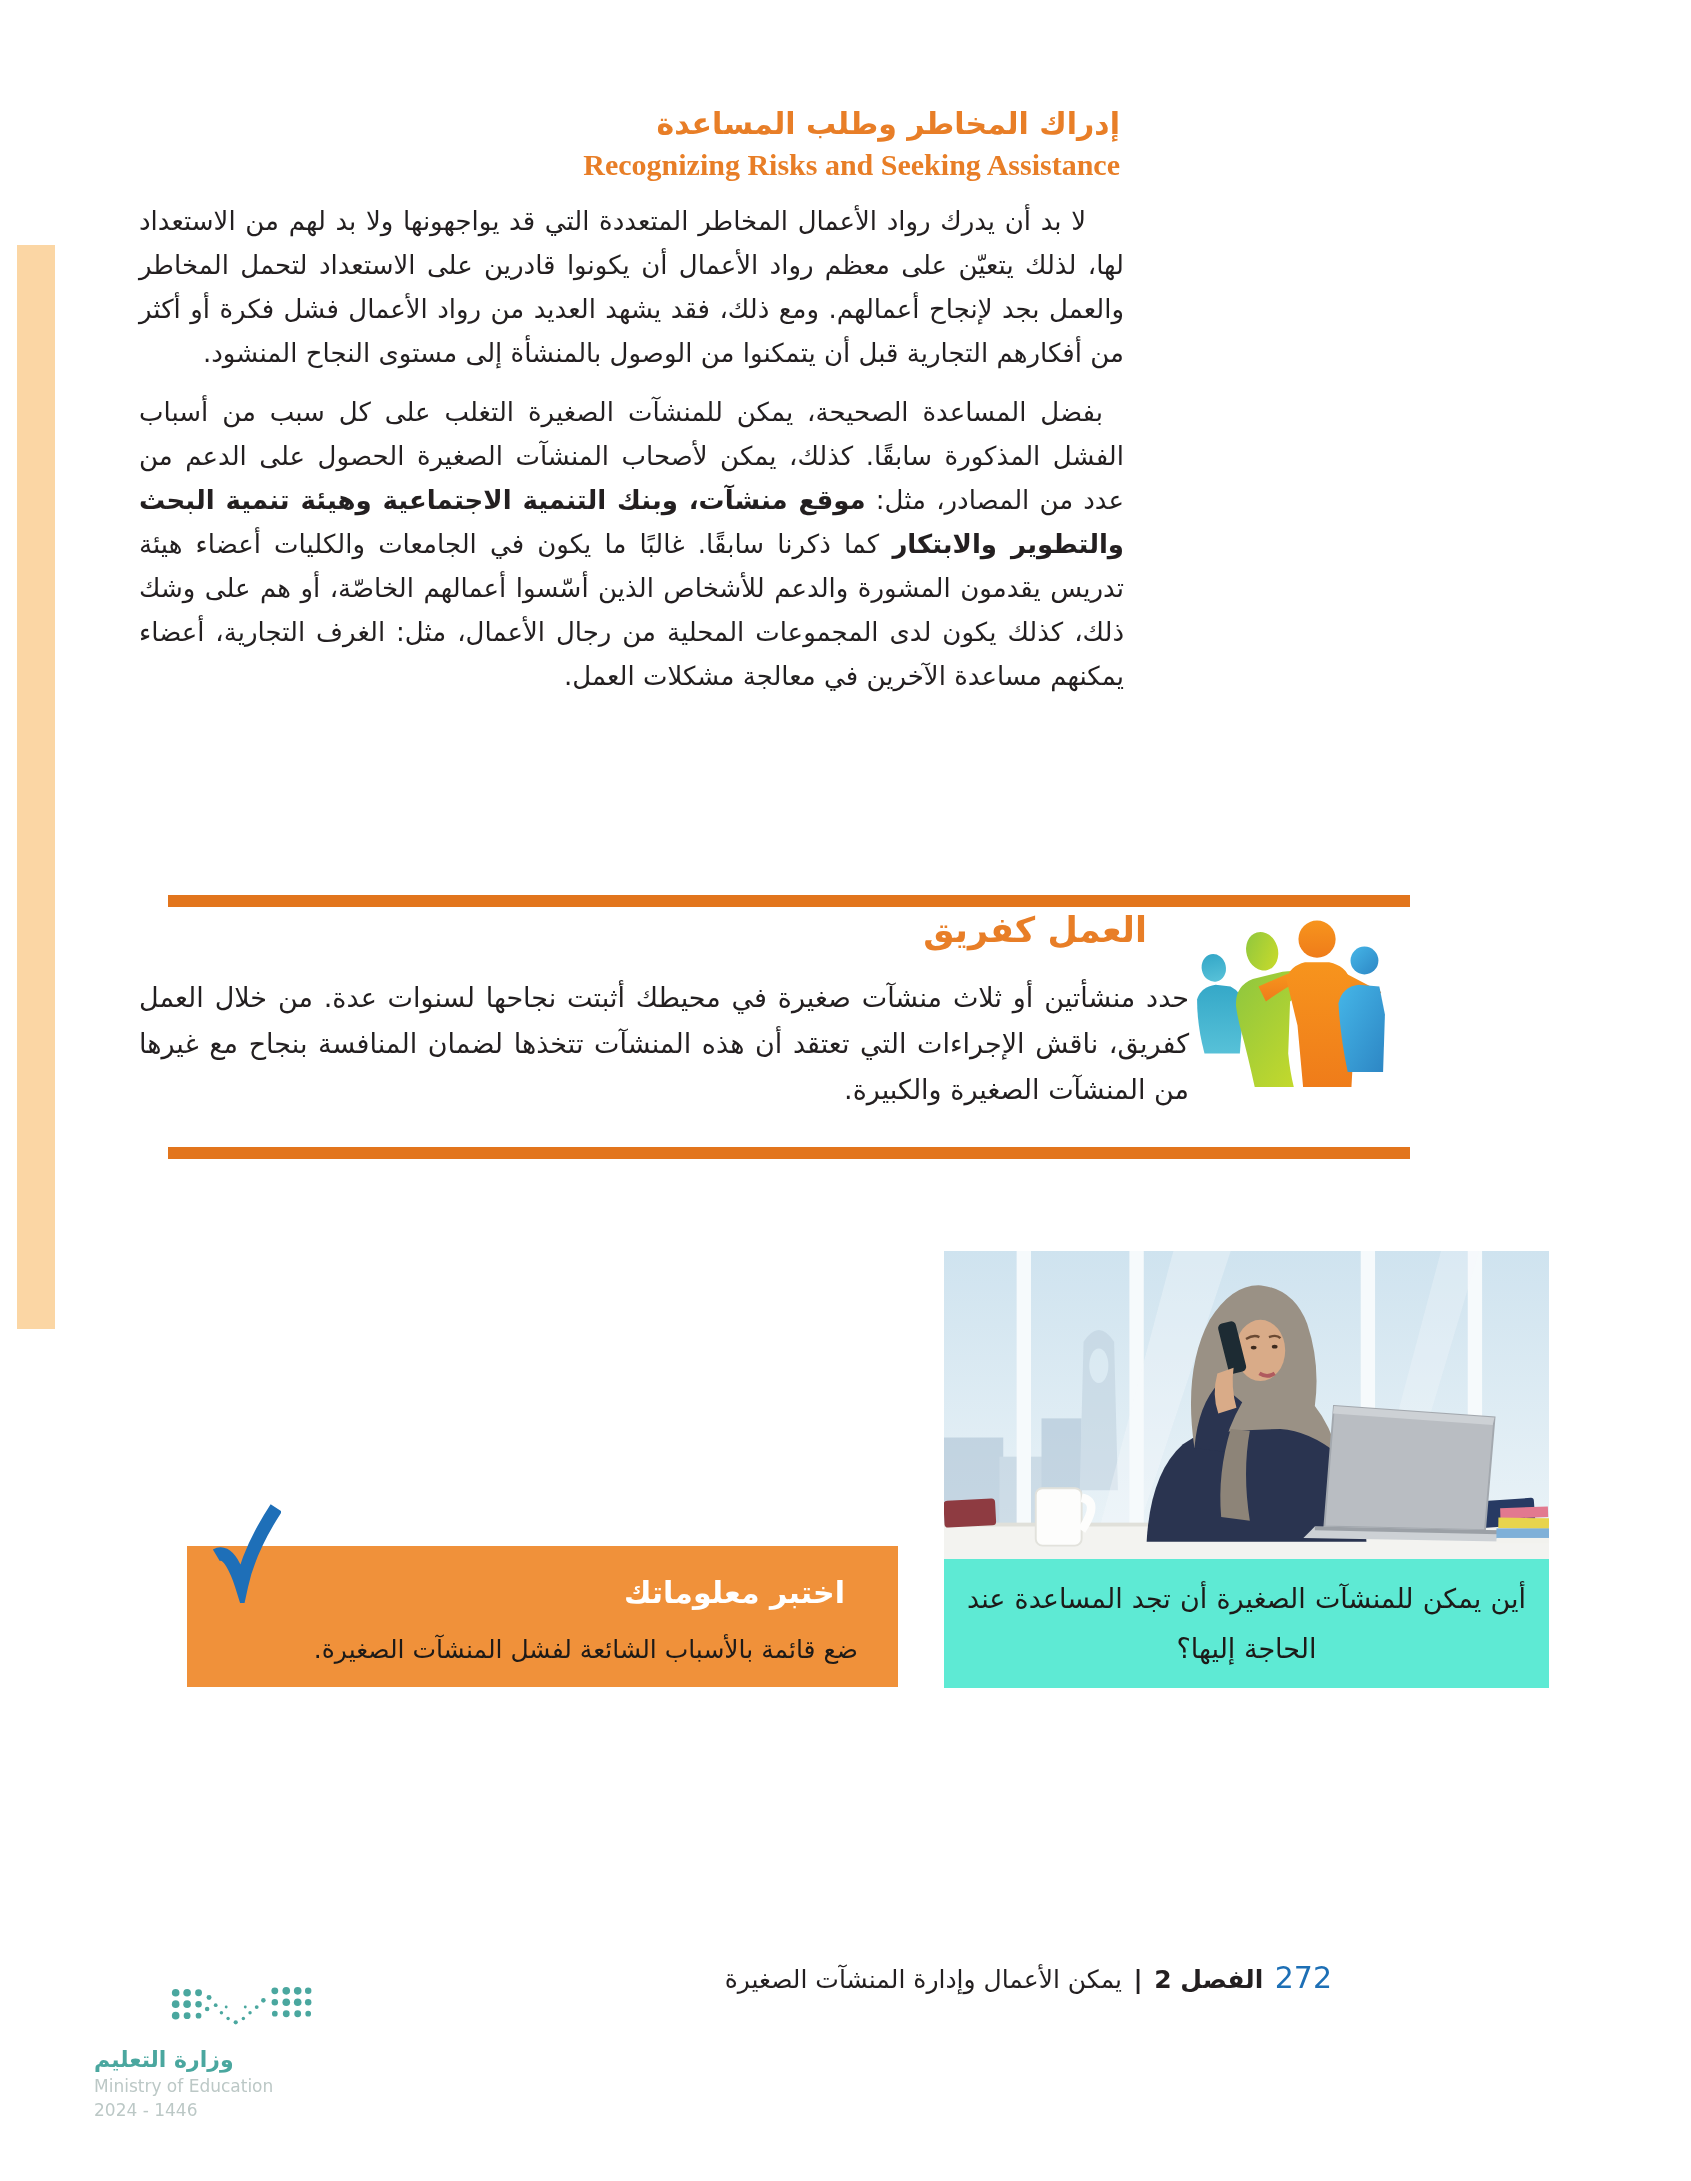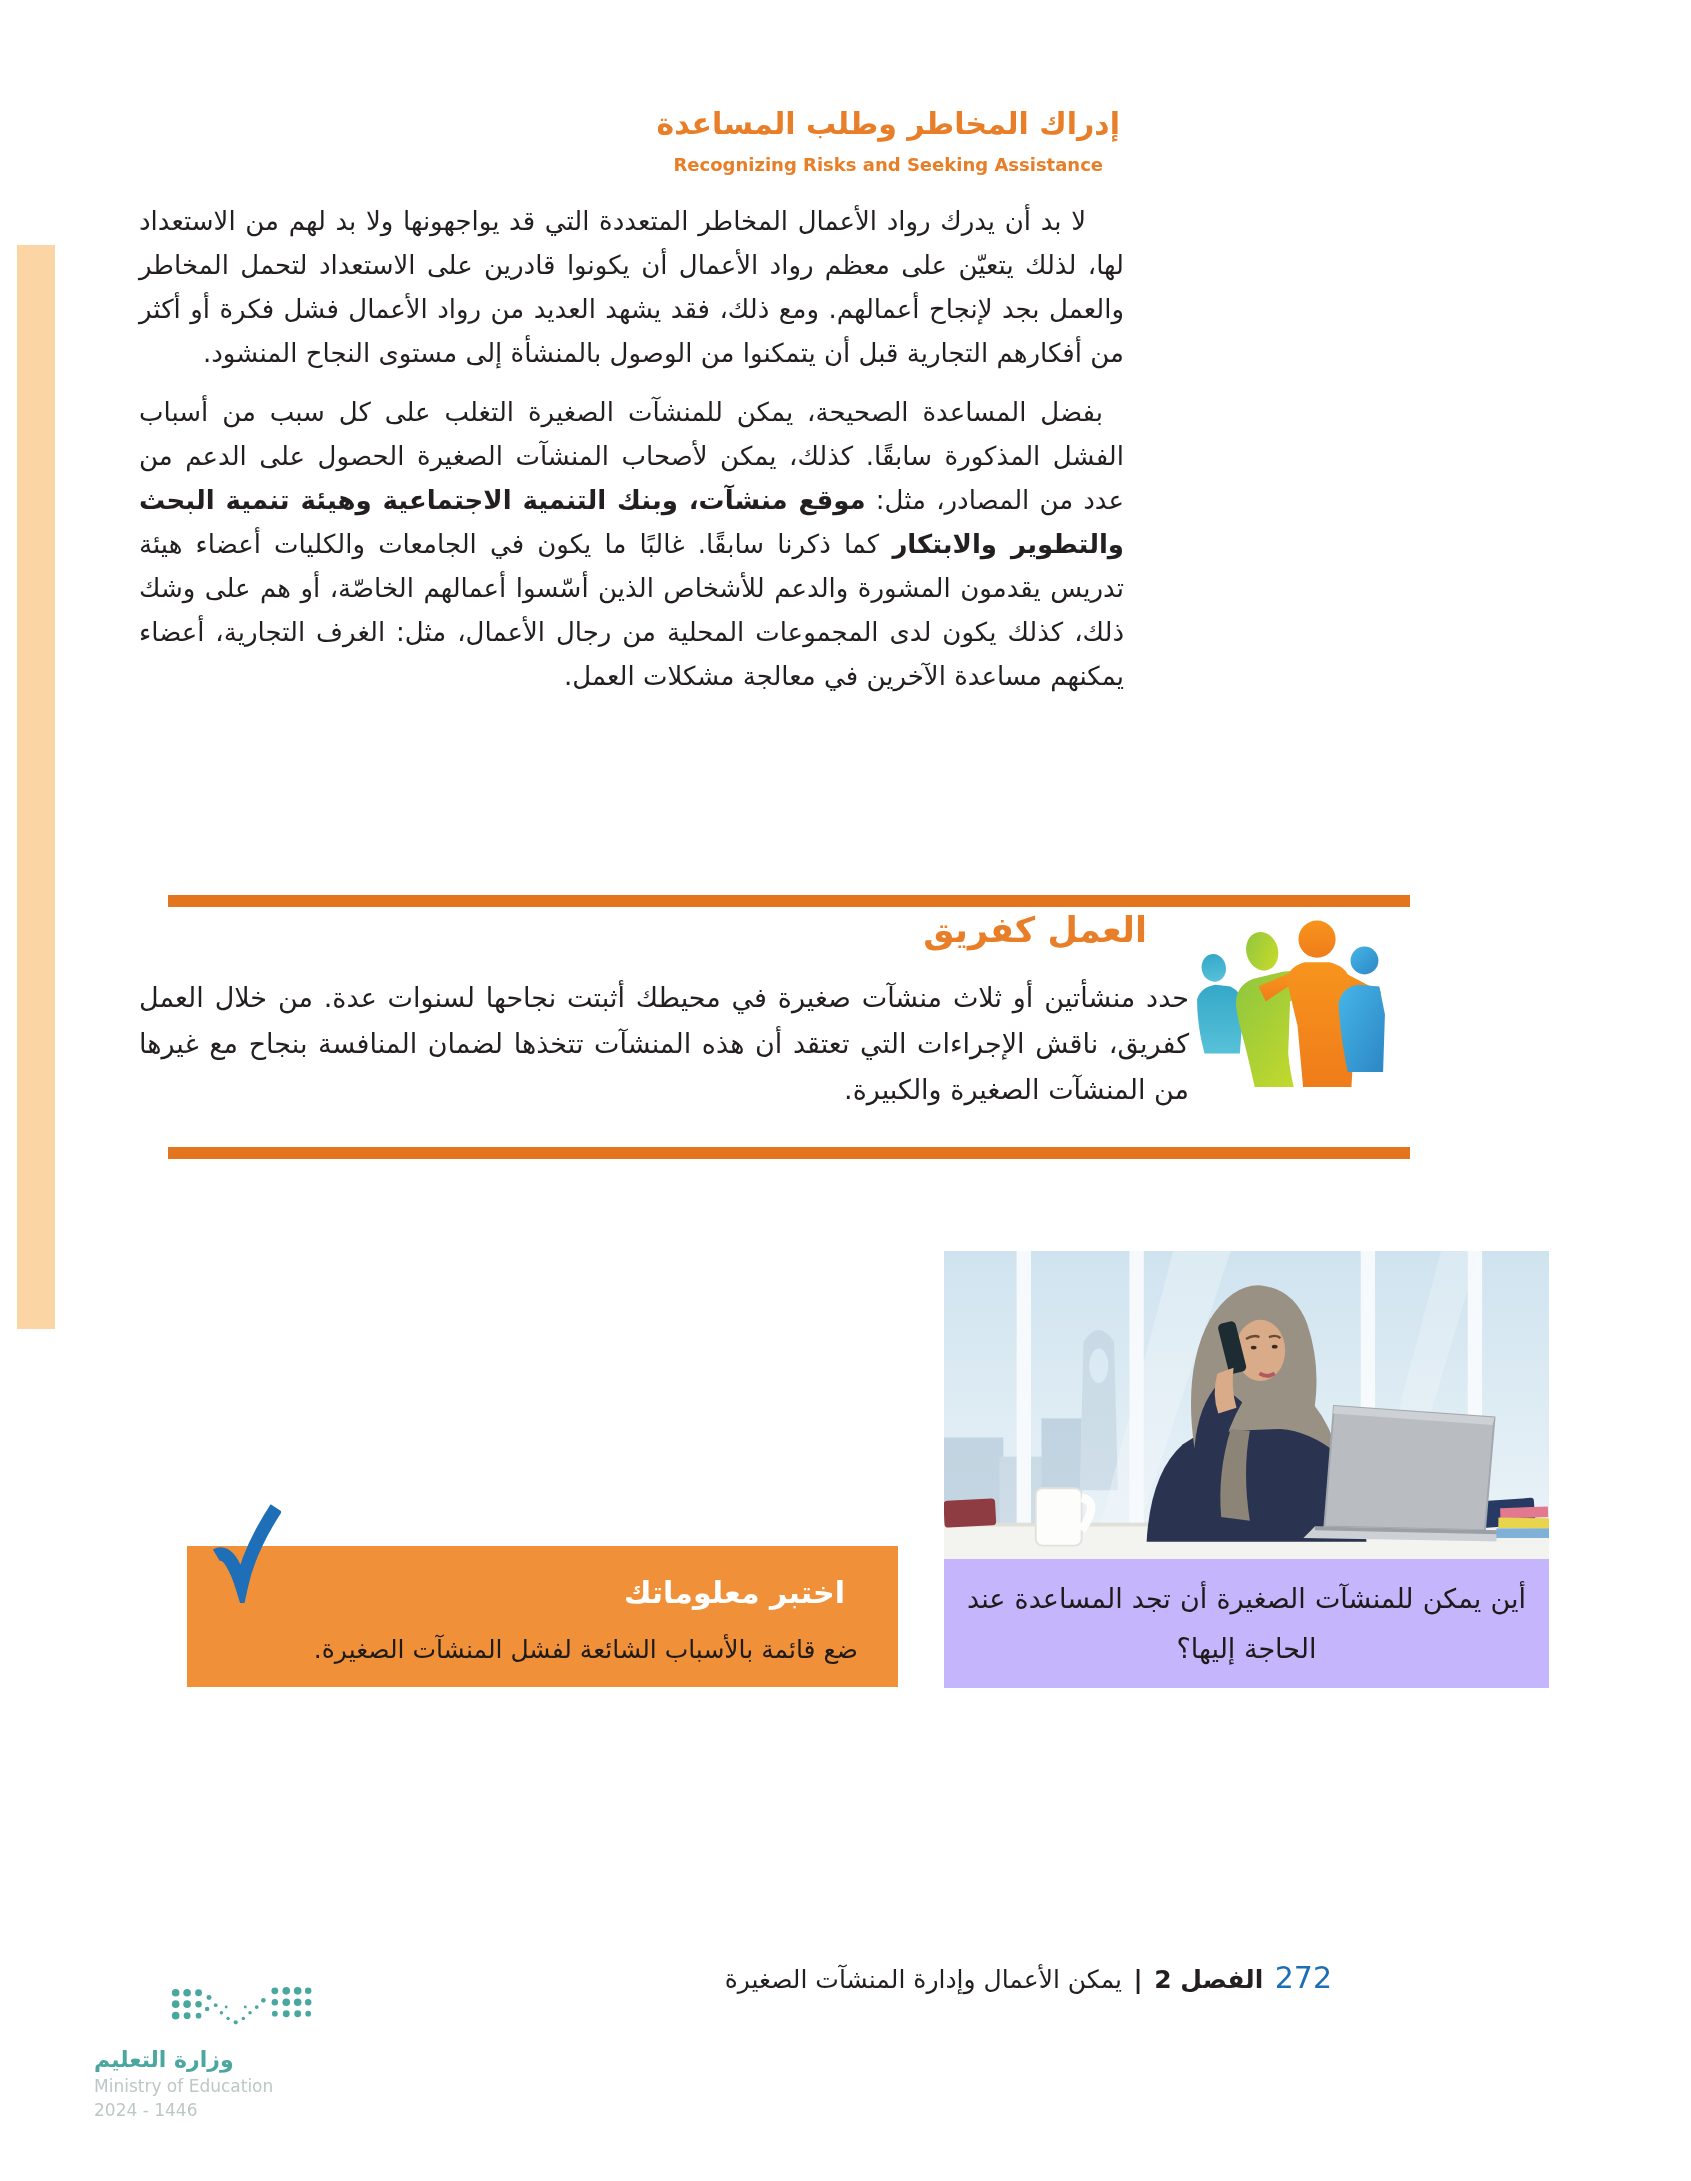--- a/index.html
+++ b/index.html
@@ -5,21 +5,21 @@
   html,body{margin:0;padding:0;background:#ffffff;}
   .page{position:relative;width:1692px;height:2181px;background:#ffffff;overflow:hidden;
         font-family:"DejaVu Sans",sans-serif;color:#231f20;}
 
   
   .side-bar{position:absolute;left:17px;top:245px;width:38px;height:1084px;background:#fbd6a4;}
 
   
   .header{position:absolute;top:105px;right:572px;text-align:right;}
   .header h1{margin:0;font-size:30px;line-height:38px;font-weight:bold;color:#e87e27;}
-  .header h2{margin:5.7px 0 0 0;font-size:18px;line-height:32.5px;font-weight:bold;color:#e87e27;text-align:center;}
+  .header h2{margin:5.7px 0 0 0;font-size:30px;line-height:32.5px;font-weight:bold;color:#e87e27;text-align:left;font-family:Liberation Serif, serif;}
 
   
   .para{position:absolute;left:139px;width:985px;margin:0;font-size:26px;line-height:44px;
         text-align:justify;color:#231f20;}
   .para b{font-weight:bold;}
   .para1{top:199px;text-indent:38px;}
   .para2{top:390px;text-indent:21px;}
 
   
   .rule{position:absolute;left:168px;width:1242px;height:12.4px;background:#e2751d;}
@@ -28,21 +28,21 @@
   .teamwork-title{position:absolute;top:908px;right:545px;margin:0;font-size:35px;line-height:44px;
                   font-weight:bold;color:#e87e27;}
   .teamwork-body{position:absolute;left:139px;top:975px;width:1050px;margin:0;
                  font-size:27px;line-height:46px;text-align:justify;}
   .team-icon{position:absolute;left:1193px;top:914px;width:196px;height:186px;}
 
   
   .photo-block{position:absolute;left:944px;top:1251px;width:605px;margin:0;}
   .photo{width:605px;height:308px;overflow:hidden;background:#d8e8f1;}
   .photo svg{display:block;}
-  .photo-question{width:605px;box-sizing:border-box;background:#c4b5fd;
+  .photo-question{width:605px;box-sizing:border-box;background:#5eead4;
                   padding:15.3px 23px 13.4px 23px;font-size:27px;line-height:50px;
                   text-align:justify;text-align-last:center;color:#1d1a18;}
 
   
   .test-box{position:absolute;left:187px;top:1546px;width:711px;height:141px;background:#f0913a;}
   .test-box h4{margin:13px;padding:17px 40px 0 0;text-align:right;font-size:30px;line-height:34px;
                font-weight:bold;color:#ffffff;}
   .test-box p{margin:23px 0 0 0;padding:0 40px 0 19px;text-align:right;font-size:25px;line-height:34px;color:#1d1a18;}
   .check{position:absolute;left:23px;top:-48px;width:71px;height:105px;}
 

